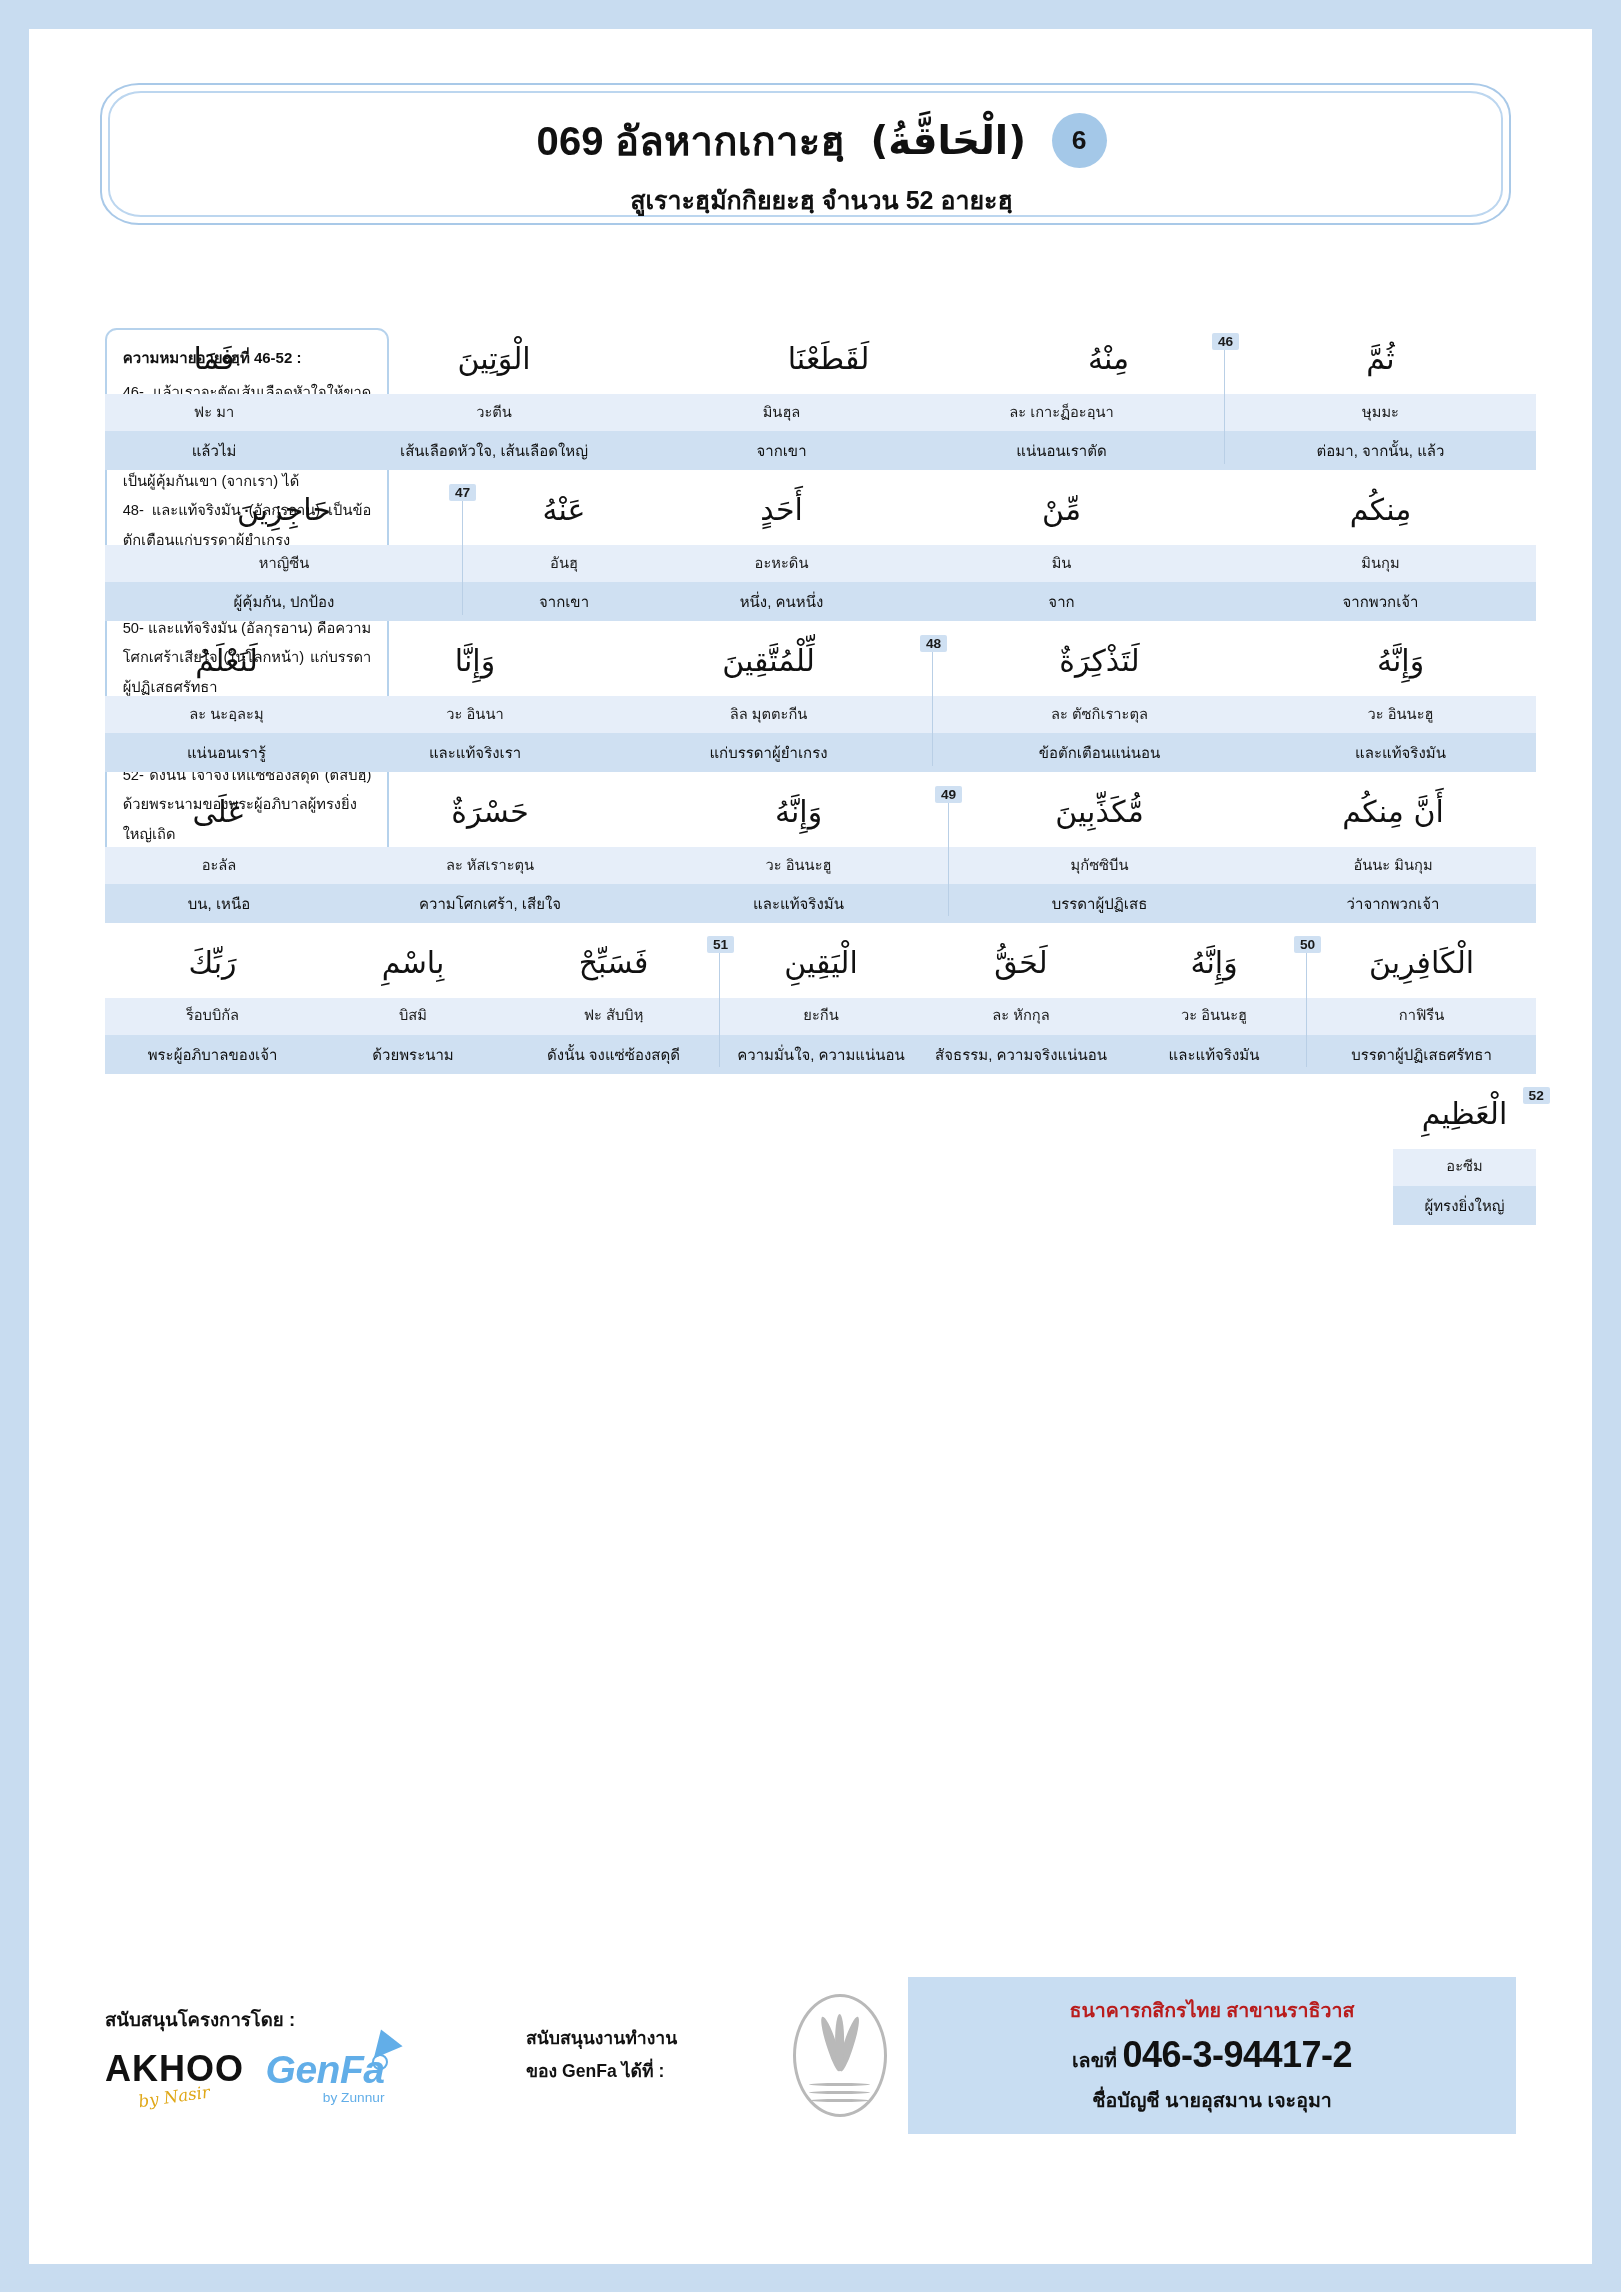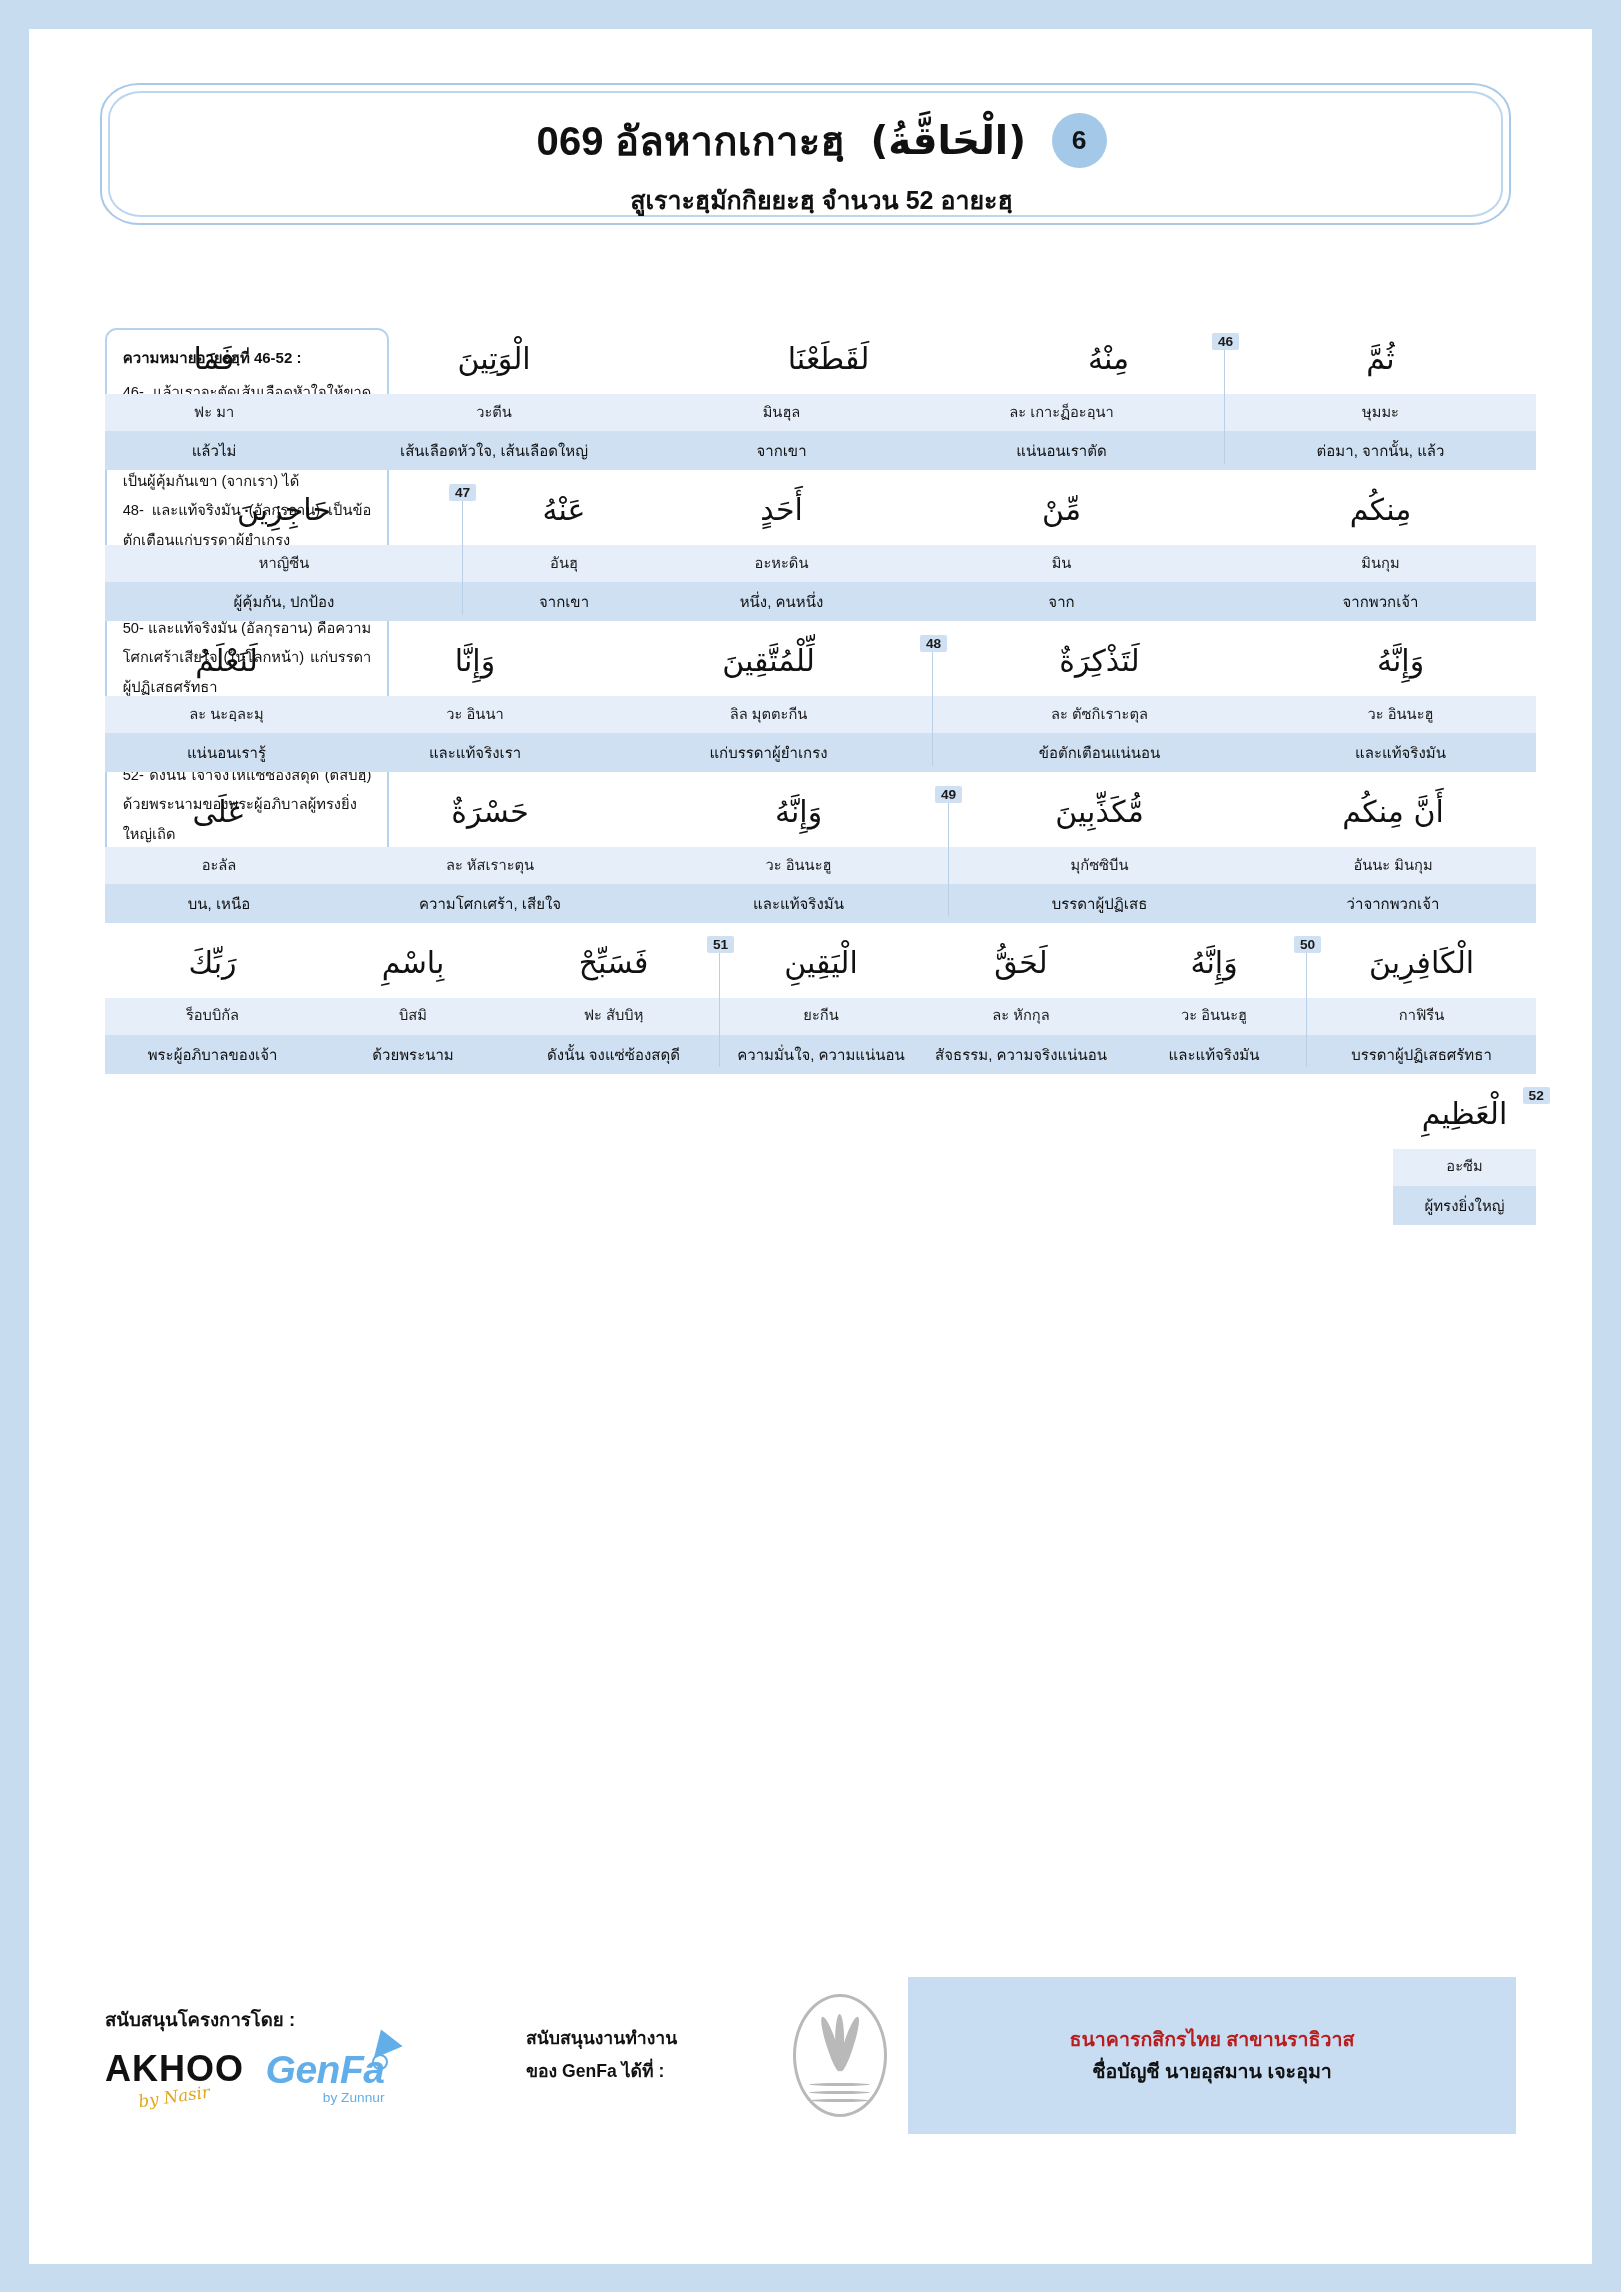--- a/index.html
+++ b/index.html
@@ -387,19 +387,23 @@
           <div class="leaf l3"></div>
           <div class="leaf l1"></div>
           <div class="wave" style="bottom:27.4px"></div>
           <div class="wave" style="bottom:19.6px"></div>
           <div class="wave" style="bottom:11.8px"></div>
         </div>
       </div>
 
       <div class="f-right">
         <div class="bank-name">ธนาคารกสิกรไทย สาขานราธิวาส</div>
+        <div class="bank-acct">
+          <span>เลขที่</span>
+          <b>046-3-94417-2</b>
+        </div>
         <div class="bank-holder">ชื่อบัญชี นายอุสมาน เจะอุมา</div>
       </div>
     </div>
 
   </div>
 </div>
 
 
 </body></html>

